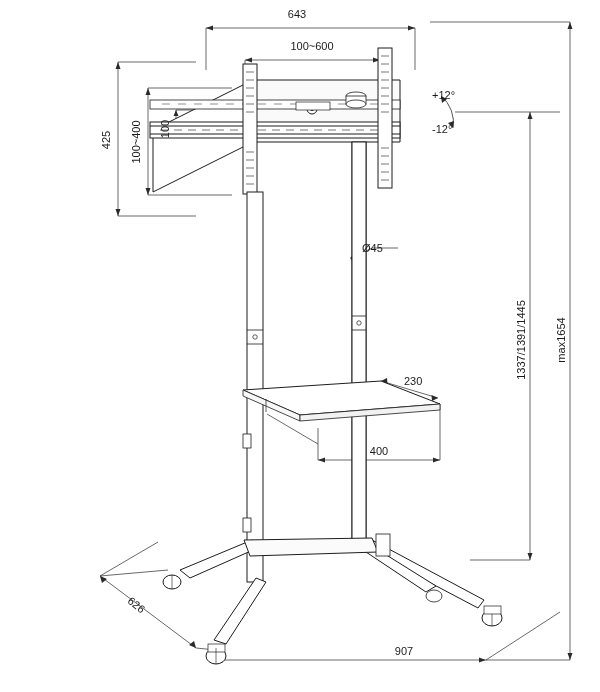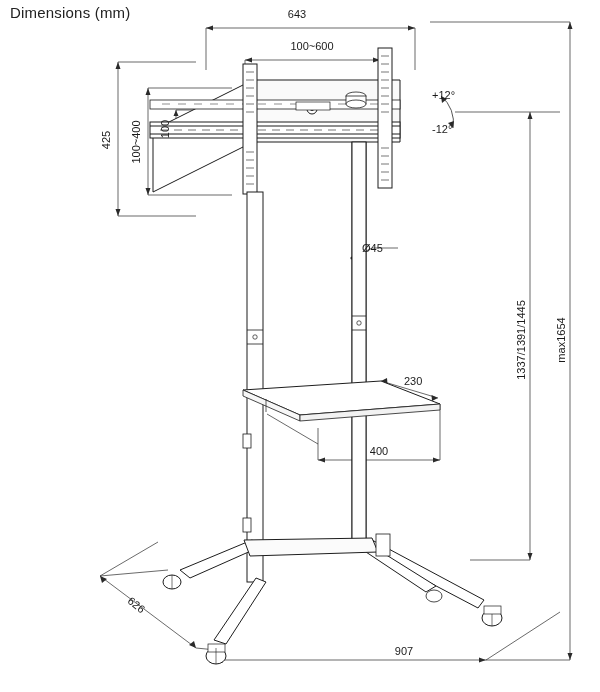--- a/index.html
+++ b/index.html
@@ -39,21 +39,20 @@
     font-family: "Liberation Sans", sans-serif;
     font-size: 11px;
     fill: #1a1a1a;
   }
 </style>
 </head>
 <body>
 
 <div id="stage">
 
-  <div id="title">Dimensions (mm)</div>
 
   <svg id="drawing" viewBox="0 0 600 692">
 
     <g stroke="#2a2a2a" stroke-width="0.7" fill="none">
 
       <line x1="206" y1="28" x2="415" y2="28"></line>
       <path d="M206 28 l7 -2.5 v5 z" fill="#2a2a2a" stroke="none"></path>
       <path d="M415 28 l-7 -2.5 v5 z" fill="#2a2a2a" stroke="none"></path>
       <line x1="206" y1="28" x2="206" y2="70"></line>
       <line x1="415" y1="28" x2="415" y2="70"></line>

